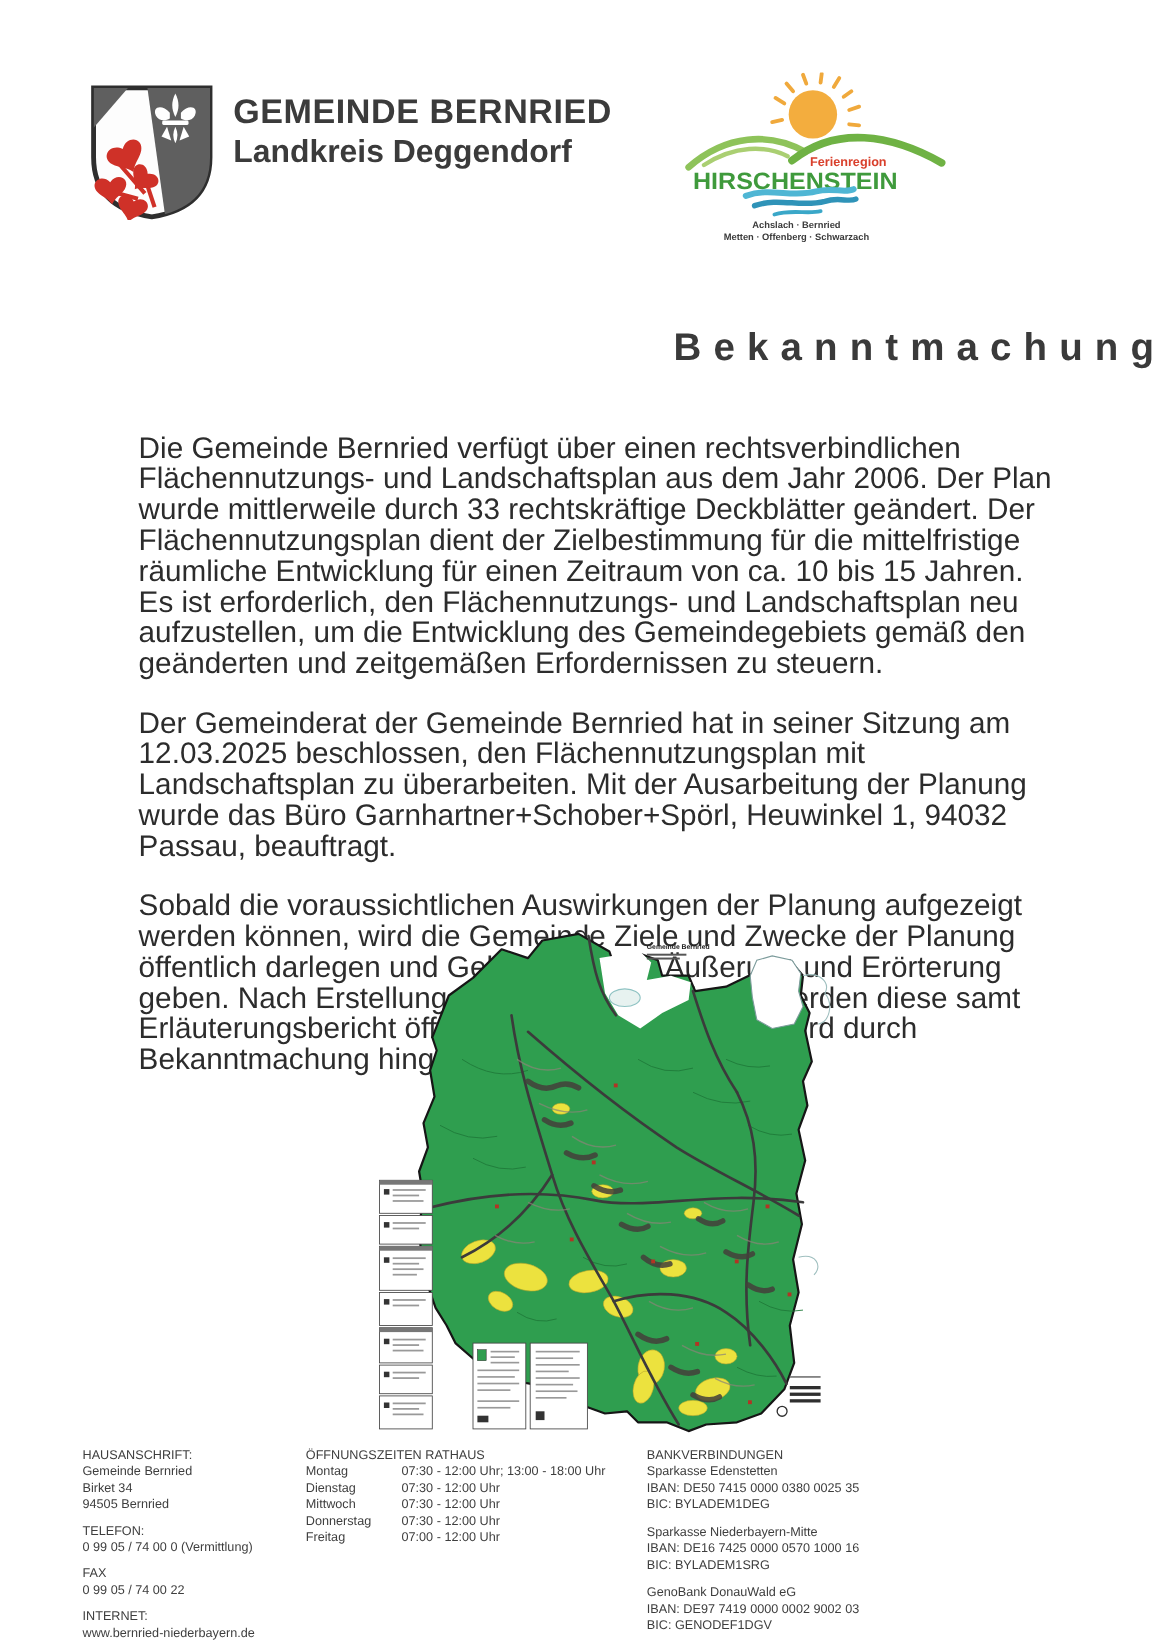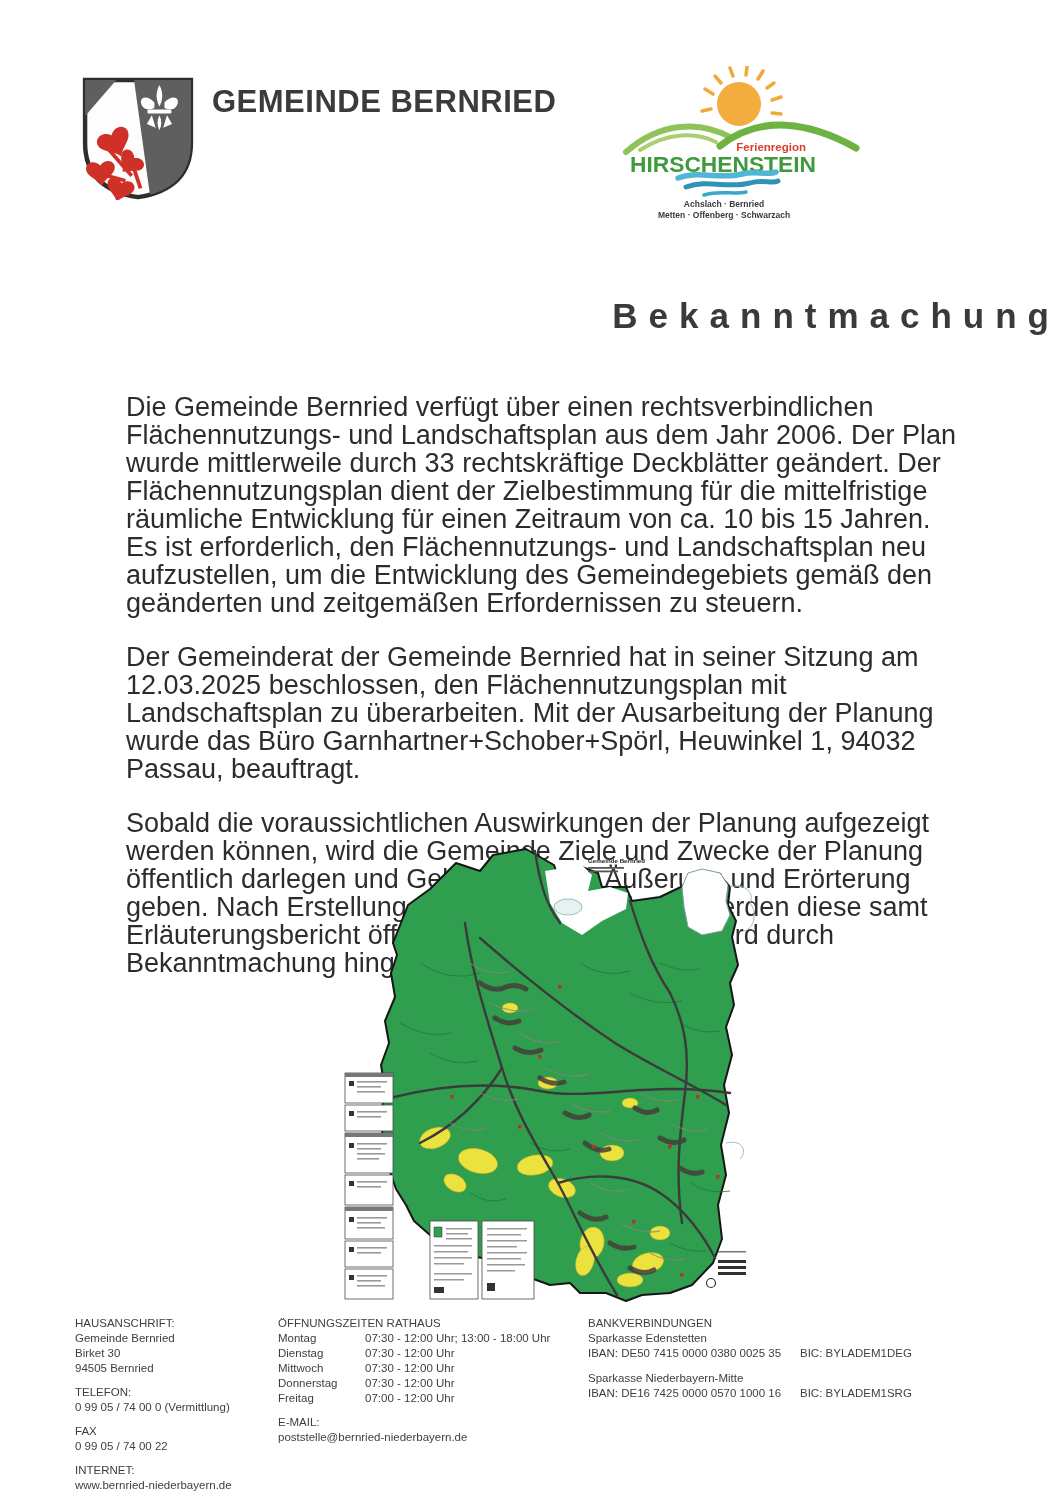--- a/index.html
+++ b/index.html
@@ -22,21 +22,21 @@
   .map-wrap{position:absolute;left:330px;top:843px;width:432px;height:463px;}
   
   .fcol{position:absolute;top:1316px;font-size:11.5px;line-height:15px;color:#3e3e3e;}
   .f1{left:75px;width:205px;}
   .f2{left:278px;width:305px;}
   .f3{left:588px;width:430px;}
   .fblock{margin-bottom:9px;}
   .hours-row{display:flex;align-items:center;}
   .hours-day{width:87px;flex:none;}
   .bank{margin-bottom:10px;}
-  .bank-row{display:flex;}
+  .bank-row{display:flex;flex-direction:column;}
   .bank-iban{width:212px;flex:none;}
 </style>
 </head>
 <body>
 
 <div class="page">
 
   <svg class="crest" viewBox="0 0 100 101">
     <defs>
       <clipPath id="shieldClip">
@@ -61,20 +61,21 @@
     <g>
       <path d="M24,58 L45,82 M18,80 L40,86 M46,74 L52,92" stroke="#cf3128" stroke-width="3" fill="none"></path>
       <use href="#heart" fill="#cf3128" transform="translate(29,50) rotate(-25) scale(1.15)"></use>
       <use href="#heart" fill="#cf3128" transform="translate(20,74) rotate(-5)"></use>
       <use href="#heart" fill="#cf3128" transform="translate(47,68) rotate(40) scale(0.9)"></use>
       <use href="#heart" fill="#cf3128" transform="translate(37,88) rotate(15) scale(0.95)"></use>
     </g>
   </svg>
 
   <div class="org-name">GEMEINDE BERNRIED</div>
+  <div class="org-sub">Landkreis Deggendorf</div>
 
   <svg class="region-logo" viewBox="0 0 260 162">
     <g>
       <g stroke="#f0a93c" stroke-width="3.5" stroke-linecap="round">
         <line x1="91" y1="43" x2="82" y2="45"></line>
         <line x1="93" y1="28" x2="85" y2="23"></line>
         <line x1="101" y1="17" x2="95" y2="10"></line>
         <line x1="113" y1="10" x2="110" y2="2"></line>
         <line x1="126" y1="9" x2="127" y2="1"></line>
         <line x1="138" y1="13" x2="143" y2="5"></line>
@@ -297,21 +298,21 @@
       <text x="258" y="20" font-size="6.2" font-weight="bold" fill="#1d1d1d">Gemeinde Bernried</text>
       <rect x="258" y="24" width="36" height="1.8" fill="#555555"></rect>
       <rect x="258" y="27.5" width="30" height="1.8" fill="#555555"></rect>
     </g>
   </svg>
 
   <div class="fcol f1">
     <div class="fblock">
       <div>HAUSANSCHRIFT:</div>
       <div>Gemeinde Bernried</div>
-      <div>Birket 30</div>
+      <div>Birket 34</div>
       <div>94505 Bernried</div>
     </div>
     <div class="fblock">
       <div>TELEFON:</div>
       <div>0 99 05 / 74 00 0 (Vermittlung)</div>
     </div>
     <div class="fblock">
       <div>FAX</div>
       <div>0 99 05 / 74 00 22</div>
     </div>
@@ -337,38 +338,41 @@
         <span>07:30 - 12:00 Uhr</span>
       </div>
       <div class="hours-row">
         <span class="hours-day">Donnerstag</span>
         <span>07:30 - 12:00 Uhr</span>
       </div>
       <div class="hours-row">
         <span class="hours-day">Freitag</span>
         <span>07:00 - 12:00 Uhr</span>
       </div>
-    </div>
-    <div class="fblock">
-      <div>E-MAIL:</div>
-      <div>poststelle@bernried-niederbayern.de</div>
     </div>
   </div>
 
   <div class="fcol f3">
     <div>BANKVERBINDUNGEN</div>
     <div class="bank">
       <div>Sparkasse Edenstetten</div>
       <div class="bank-row">
         <span class="bank-iban">IBAN: DE50 7415 0000 0380 0025 35</span>
         <span>BIC: BYLADEM1DEG</span>
       </div>
     </div>
     <div class="bank">
       <div>Sparkasse Niederbayern-Mitte</div>
       <div class="bank-row">
         <span class="bank-iban">IBAN: DE16 7425 0000 0570 1000 16</span>
         <span>BIC: BYLADEM1SRG</span>
       </div>
     </div>
+    <div class="bank">
+      <div>GenoBank DonauWald eG</div>
+      <div class="bank-row">
+        <span class="bank-iban">IBAN: DE97 7419 0000 0002 9002 03</span>
+        <span>BIC: GENODEF1DGV</span>
+      </div>
+    </div>
   </div>
 
 </div>
 
 </body></html>

